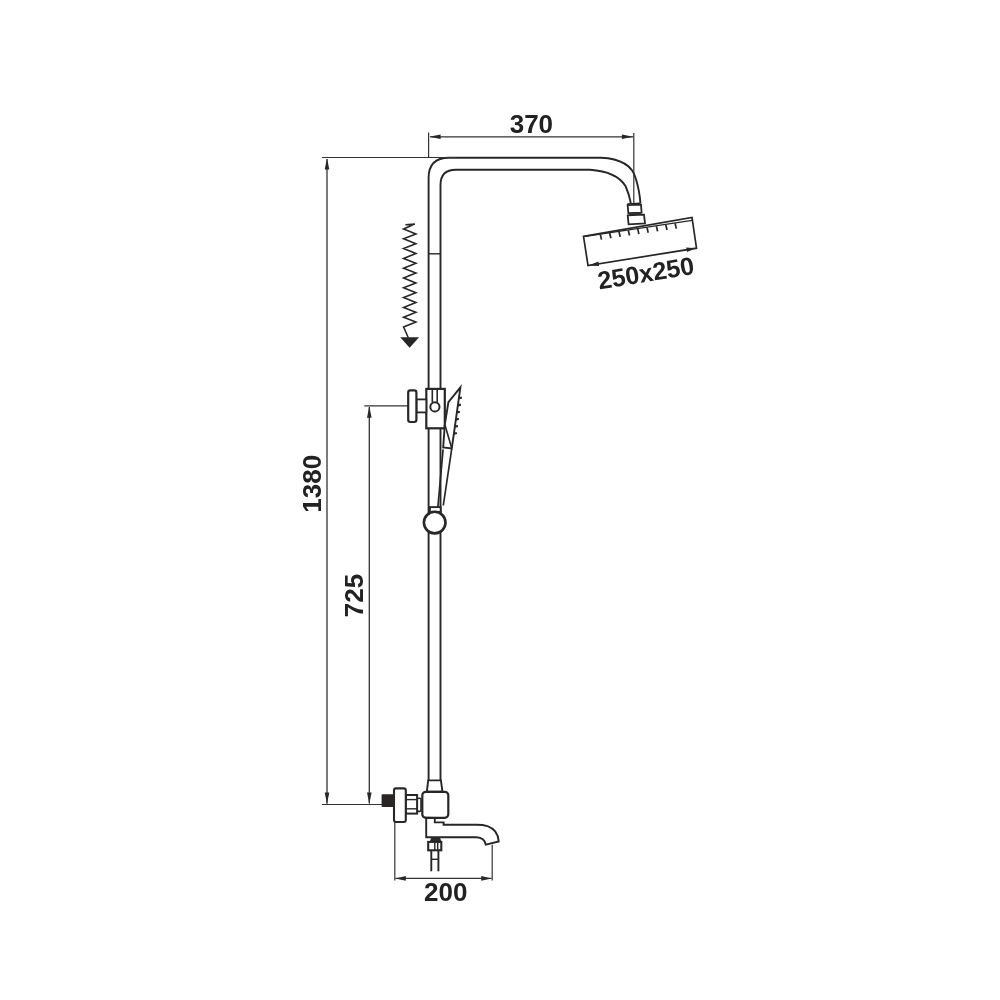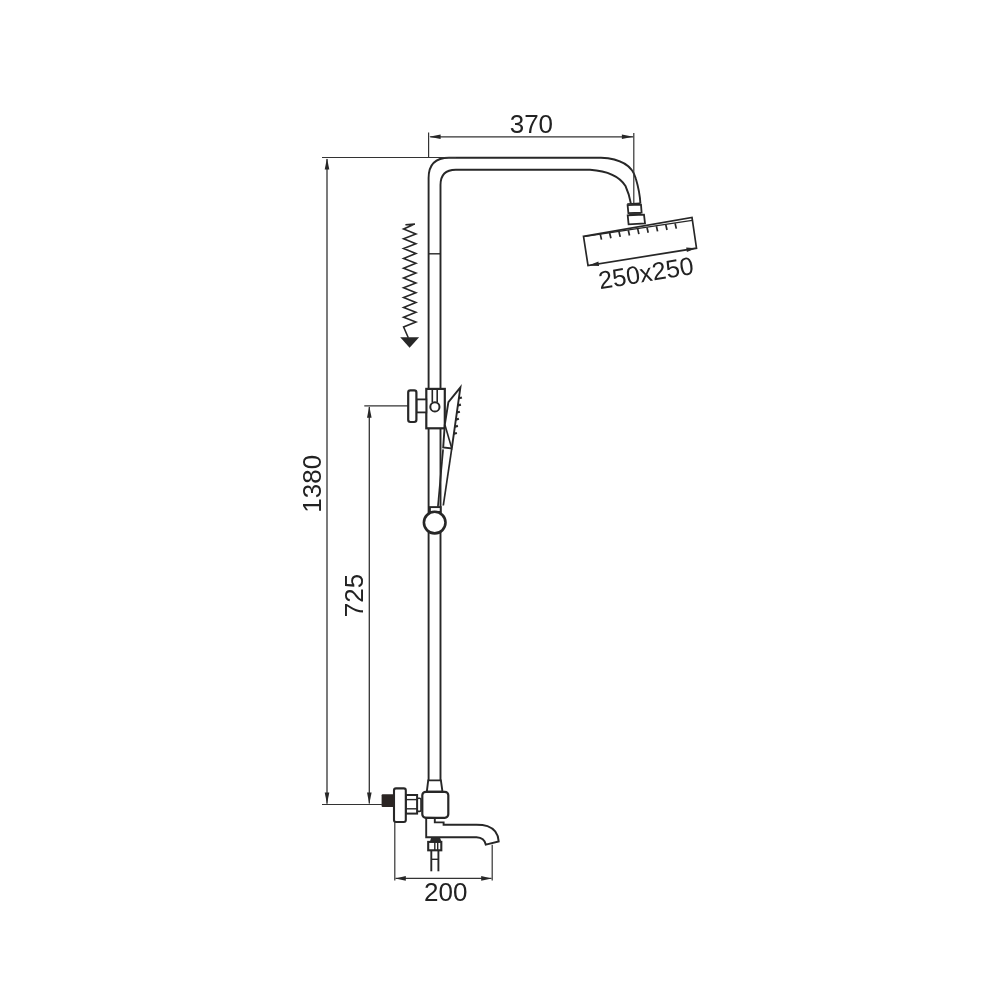--- a/index.html
+++ b/index.html
@@ -1,16 +1,16 @@
 <!DOCTYPE html>
 <html><head>
 <meta charset="utf-8">
 <style>
   html,body{margin:0;padding:0;background:#ffffff;}
-  .wrap{width:1000px;height:1000px;position:relative;background:#ffffff;}
+  .wrap{width:1000px;height:1000px;position:relative;background:#ffffff;font-weight:bold;}
   text{font-family:"Liberation Sans",sans-serif;fill:#222;}
 </style>
 </head>
 <body>
 <div class="wrap">
 <svg width="1000" height="1000" viewBox="0 0 1000 1000">
 
   <rect x="0" y="0" width="1000" height="1000" fill="#ffffff"></rect>
 
   <path d="M428.6 780.5 V178 Q428.6 157.7 449 157.7 H601 C622 158.6 632.5 166 635.8 178.5 C638.2 186.5 640 196 640.4 203.6" fill="none" stroke="#272727" stroke-width="1.9"></path>

